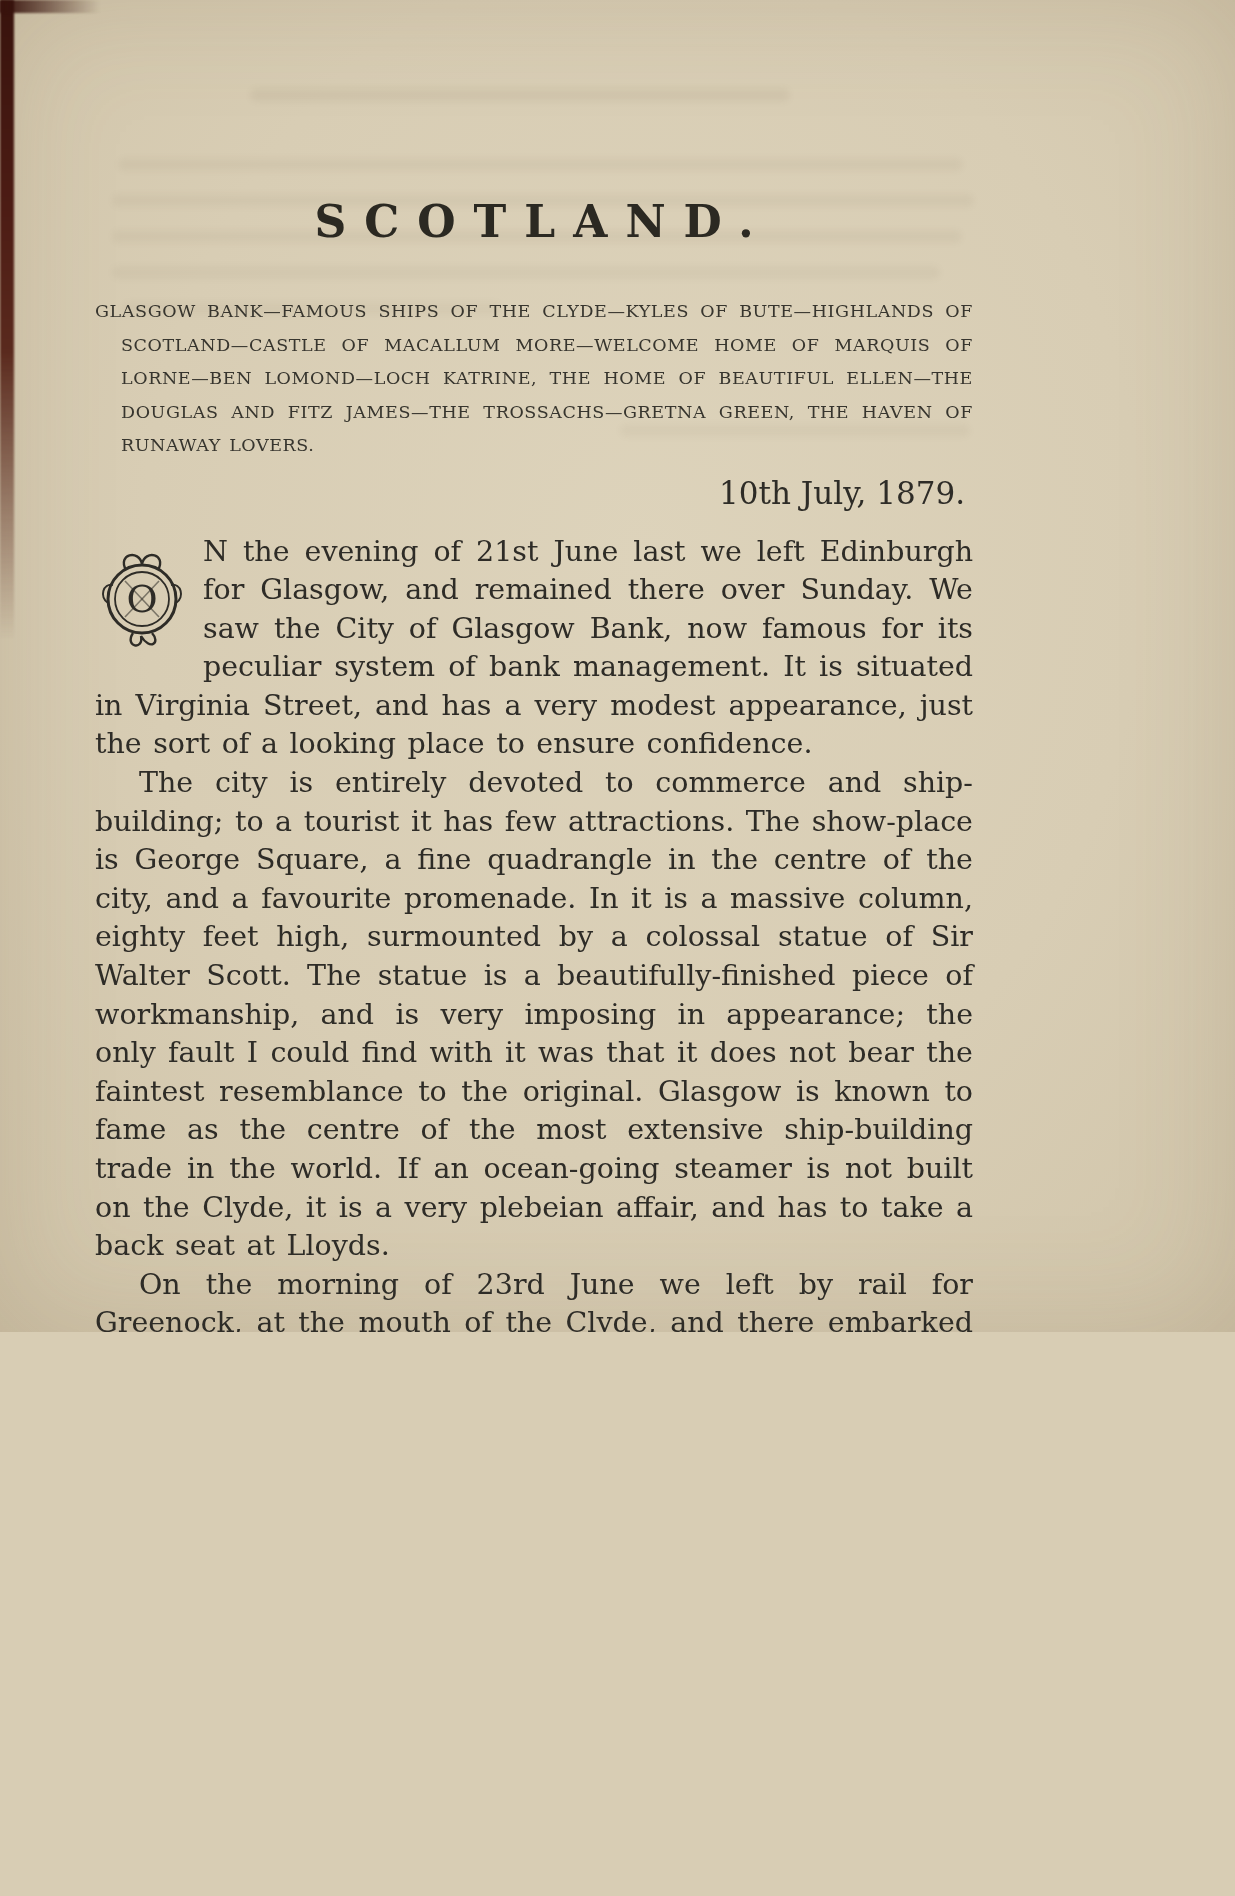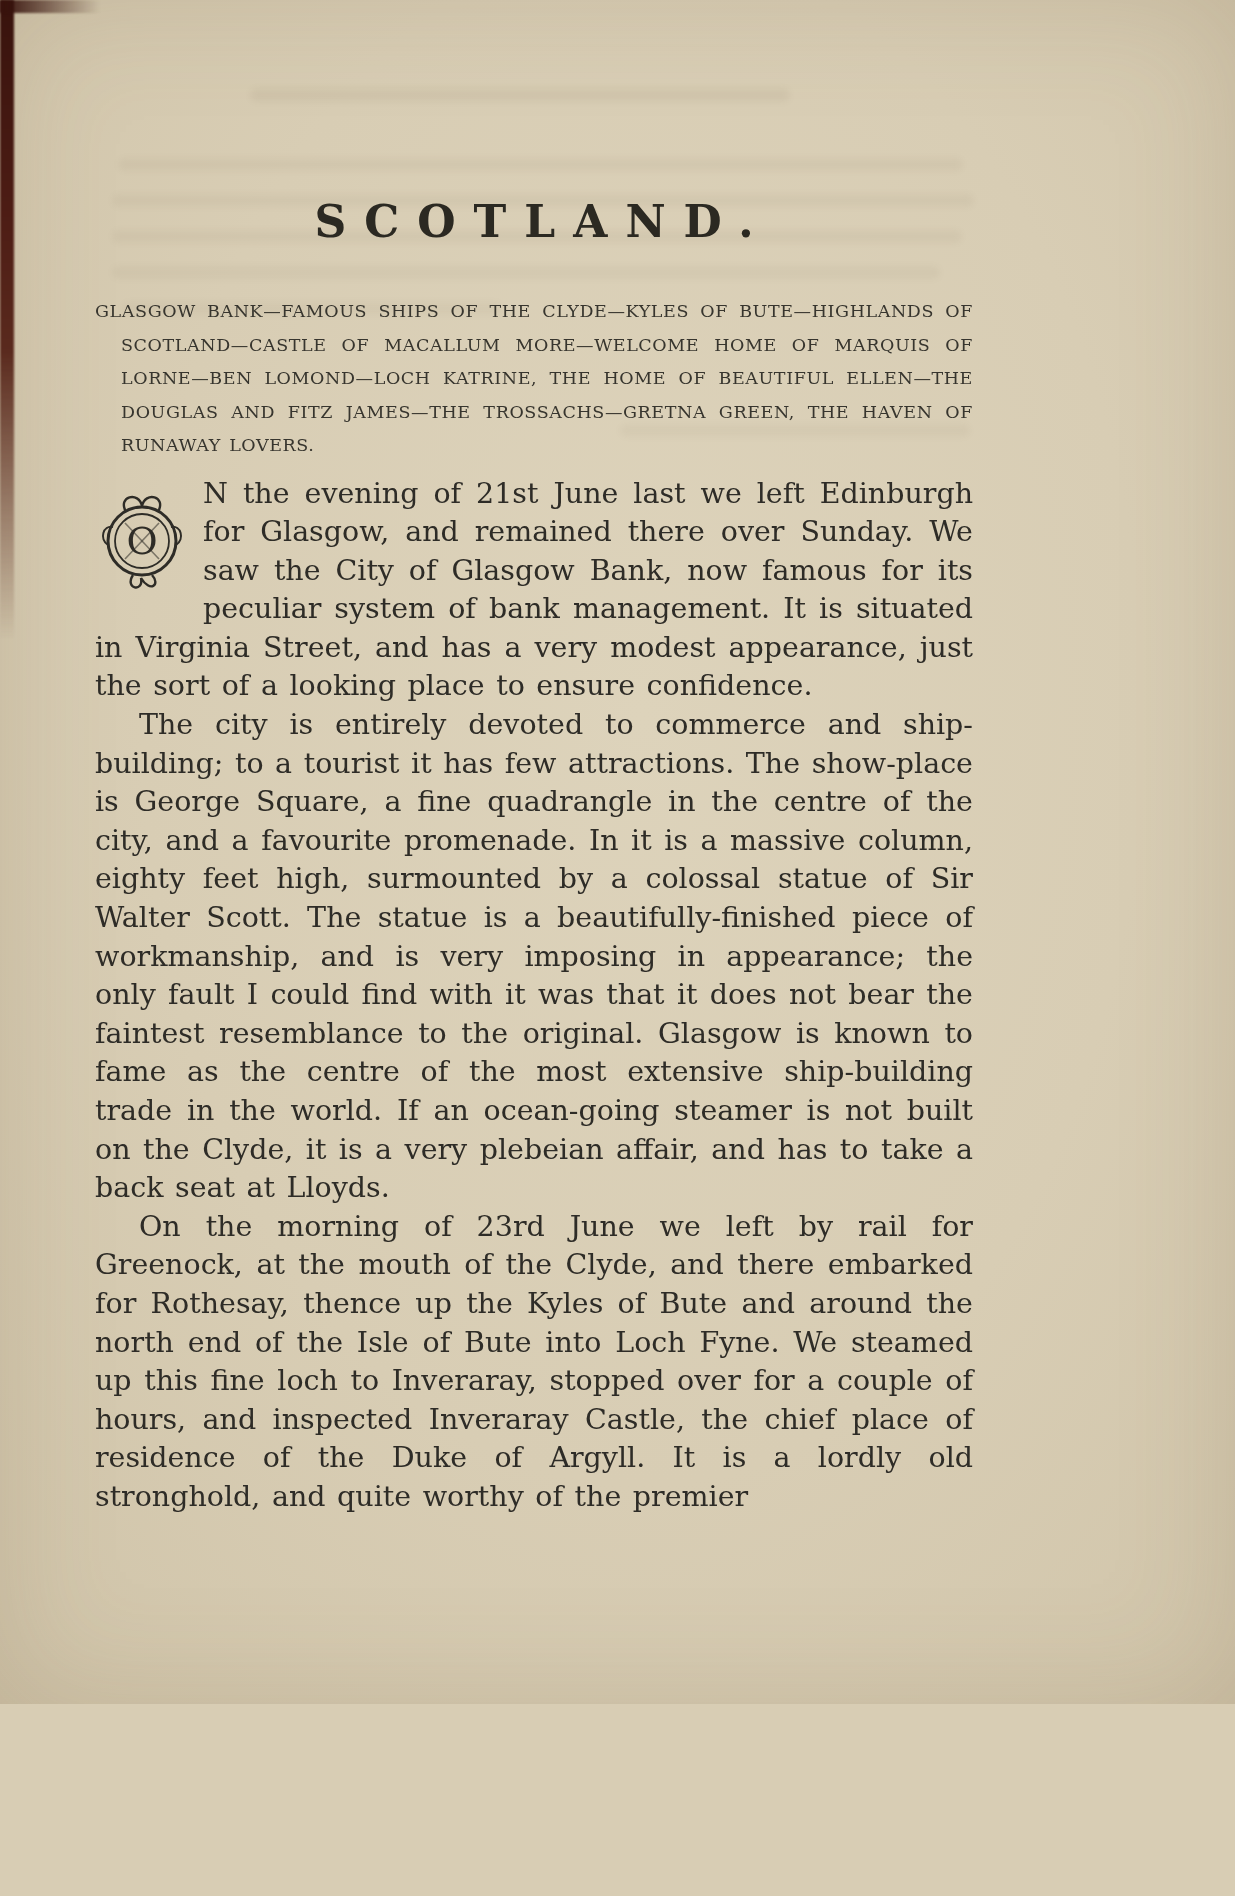--- a/index.html
+++ b/index.html
@@ -3,21 +3,21 @@
 <meta charset="utf-8">
 <style>
   html, body {
     margin: 0;
     padding: 0;
     background: #d8cdb4;
   }
   .page {
     position: relative;
     width: 1235px;
-    height: 1704px;
+    height: 1332px;
     overflow: hidden;
     background: radial-gradient(ellipse at 52% 42%, #ddd3bb 0%, #d8cdb4 55%, #d0c4a9 100%);
     font-family: "DejaVu Serif", "Liberation Serif", serif;
     color: #2e2c27;
     box-shadow: inset 0 0 120px rgba(120, 100, 70, 0.18);
   }
 
   
   .edge-left {
     position: absolute;
@@ -121,20 +121,21 @@
   <div class="ghost g5"></div>
   <div class="ghost g6"></div>
   <div class="ghost g7"></div>
 
   <div class="content">
 
     <h1 class="title">SCOTLAND.</h1>
 
     <div class="summary">GLASGOW BANK—FAMOUS SHIPS OF THE CLYDE—KYLES OF BUTE—HIGHLANDS OF SCOTLAND—CASTLE OF MACALLUM MORE—WELCOME HOME OF MARQUIS OF LORNE—BEN LOMOND—LOCH KATRINE, THE HOME OF BEAUTIFUL ELLEN—THE DOUGLAS AND FITZ JAMES—THE TROSSACHS—GRETNA GREEN, THE HAVEN OF RUNAWAY LOVERS.</div>
 
+    <div class="dateline">10th July, 1879.</div>
 
     <div class="para">
       <span class="initial-wrap">
         <svg width="94" height="112" viewBox="0 0 94 112" xmlns="http://www.w3.org/2000/svg" aria-hidden="true">
           <g fill="none" stroke="#2e2c27">
 
             <path d="M31 29 C 22 13, 44 8, 47 23 C 50 8, 72 13, 63 29" stroke-width="2.4"></path>
             <path d="M38 92 C 29 106, 49 110, 46 95 C 55 110, 66 102, 57 92" stroke-width="2.4"></path>
             <path d="M13 62 C 4 56, 8 42, 18 44" stroke-width="2"></path>
             <path d="M81 62 C 90 56, 86 42, 76 44" stroke-width="2"></path>

